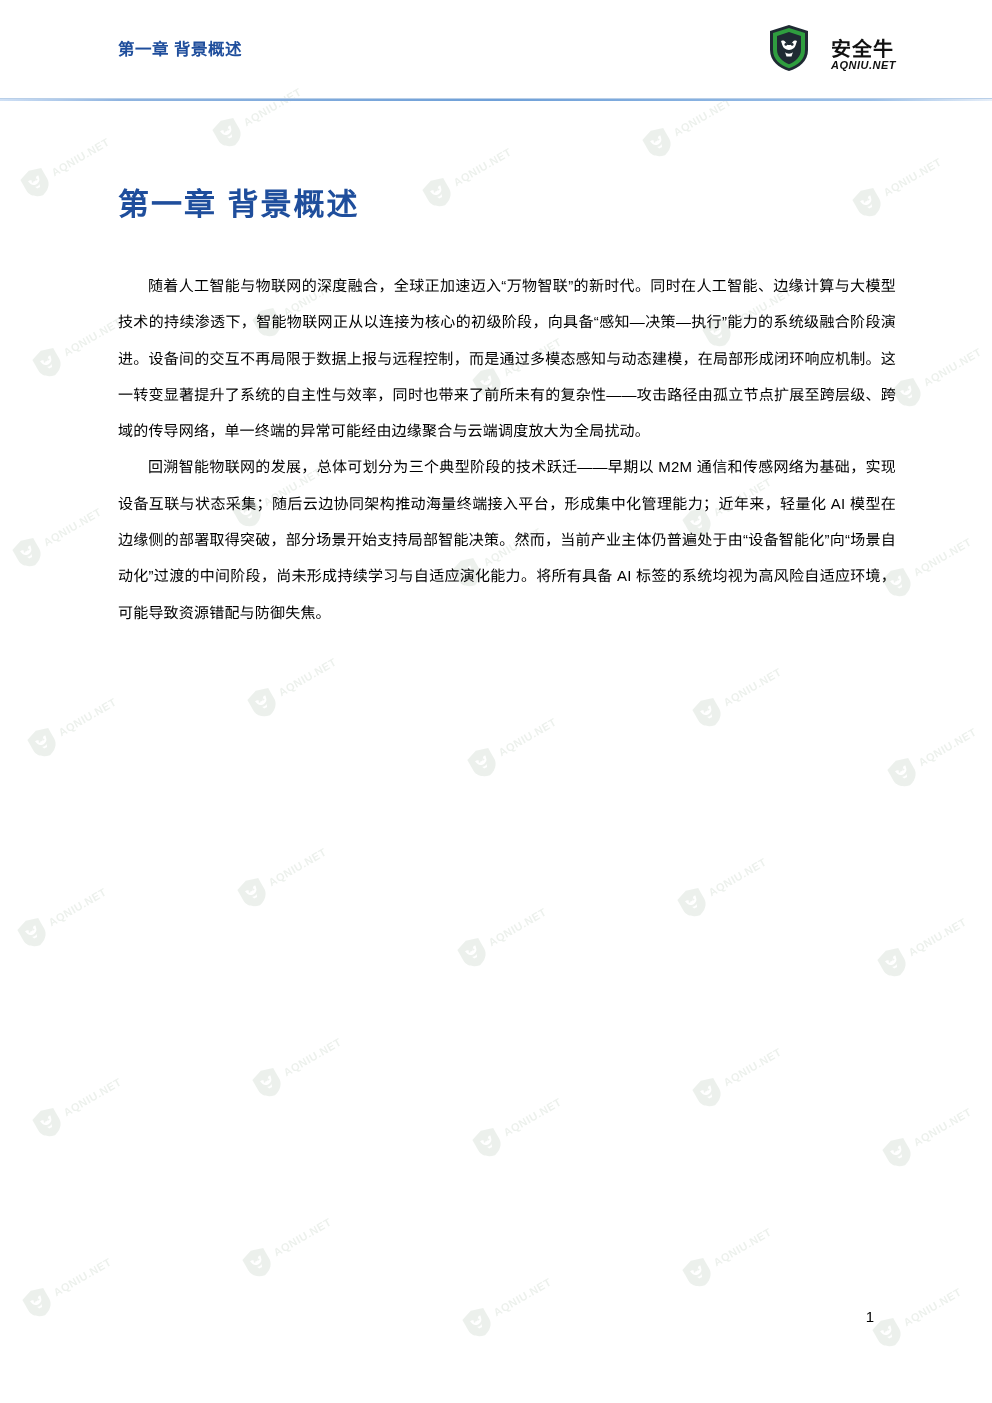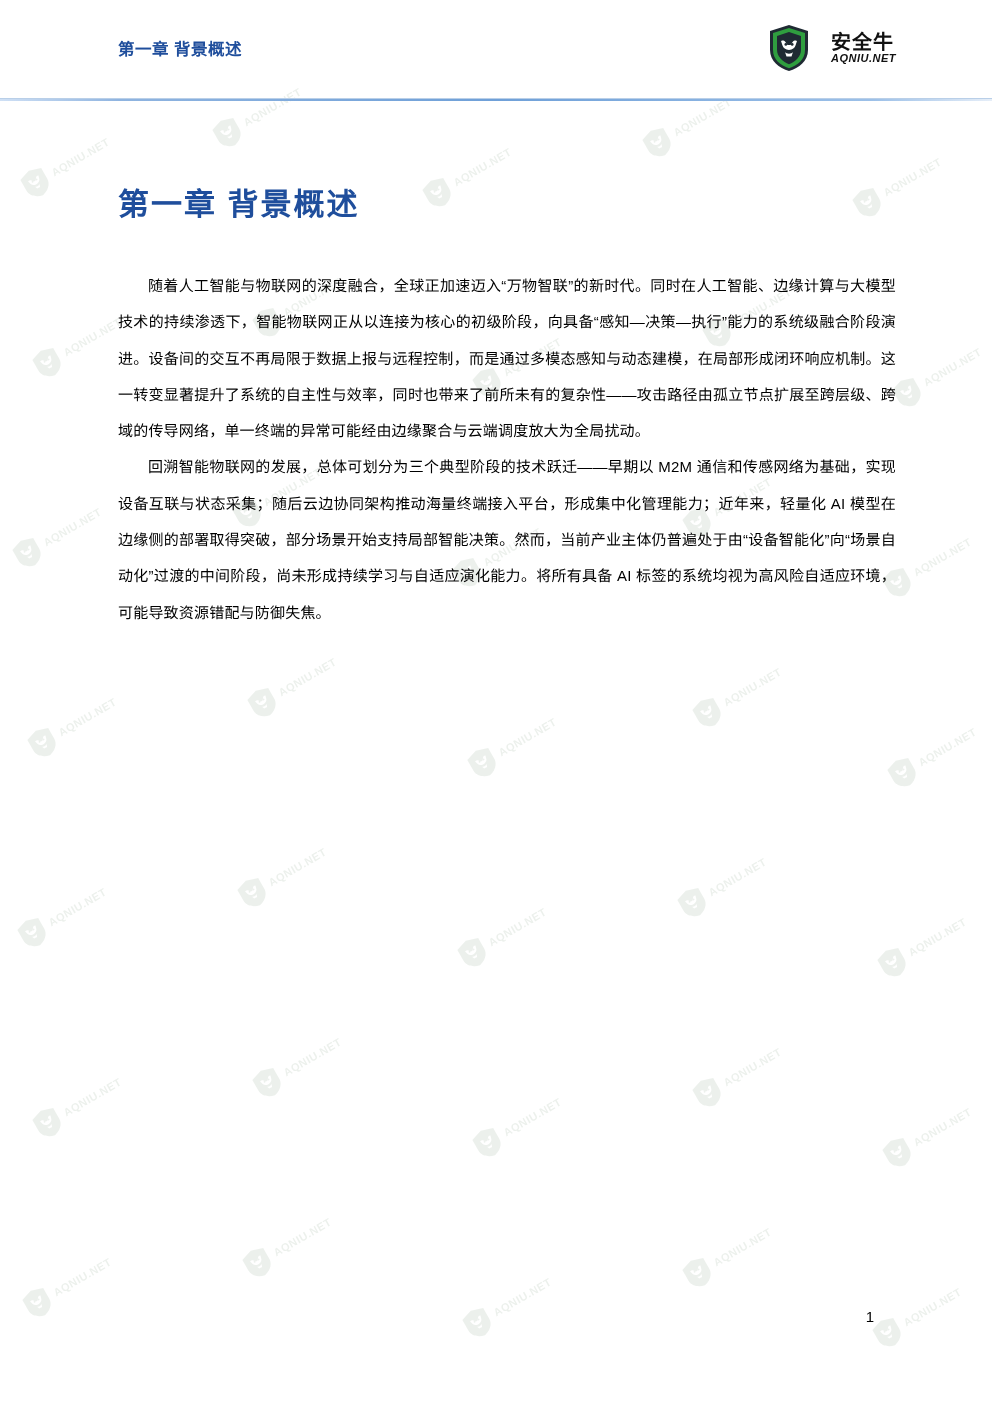--- a/index.html
+++ b/index.html
@@ -65,21 +65,21 @@
     justify-content: space-between;
   }
   .header-title {
     font-size: 16.5px;
     font-weight: bold;
     color: #1f4e9c;
     letter-spacing: 0.5px;
   }
   .header-logo {
     display: flex;
-    align-items: center;
+    align-items: flex-end;
     gap: 21px;
   }
   .logo-mark {
     width: 42px;
     height: 48px;
     flex: none;
   }
   .logo-mark svg { display: block; }
   .logo-wordmark {
     display: flex;

